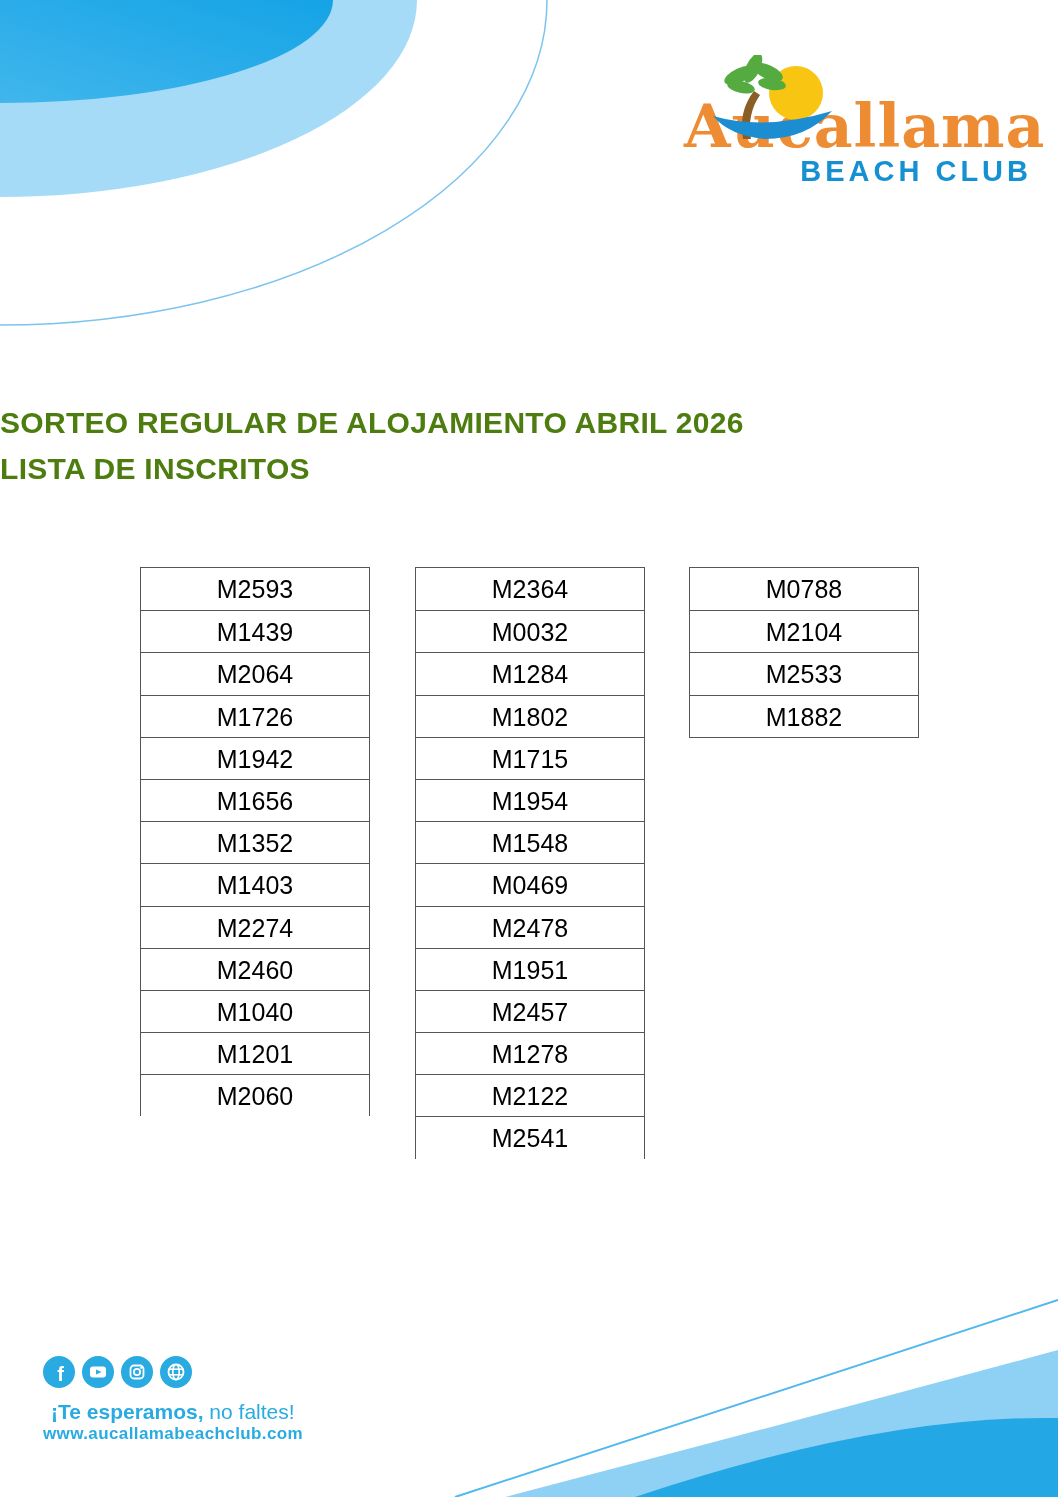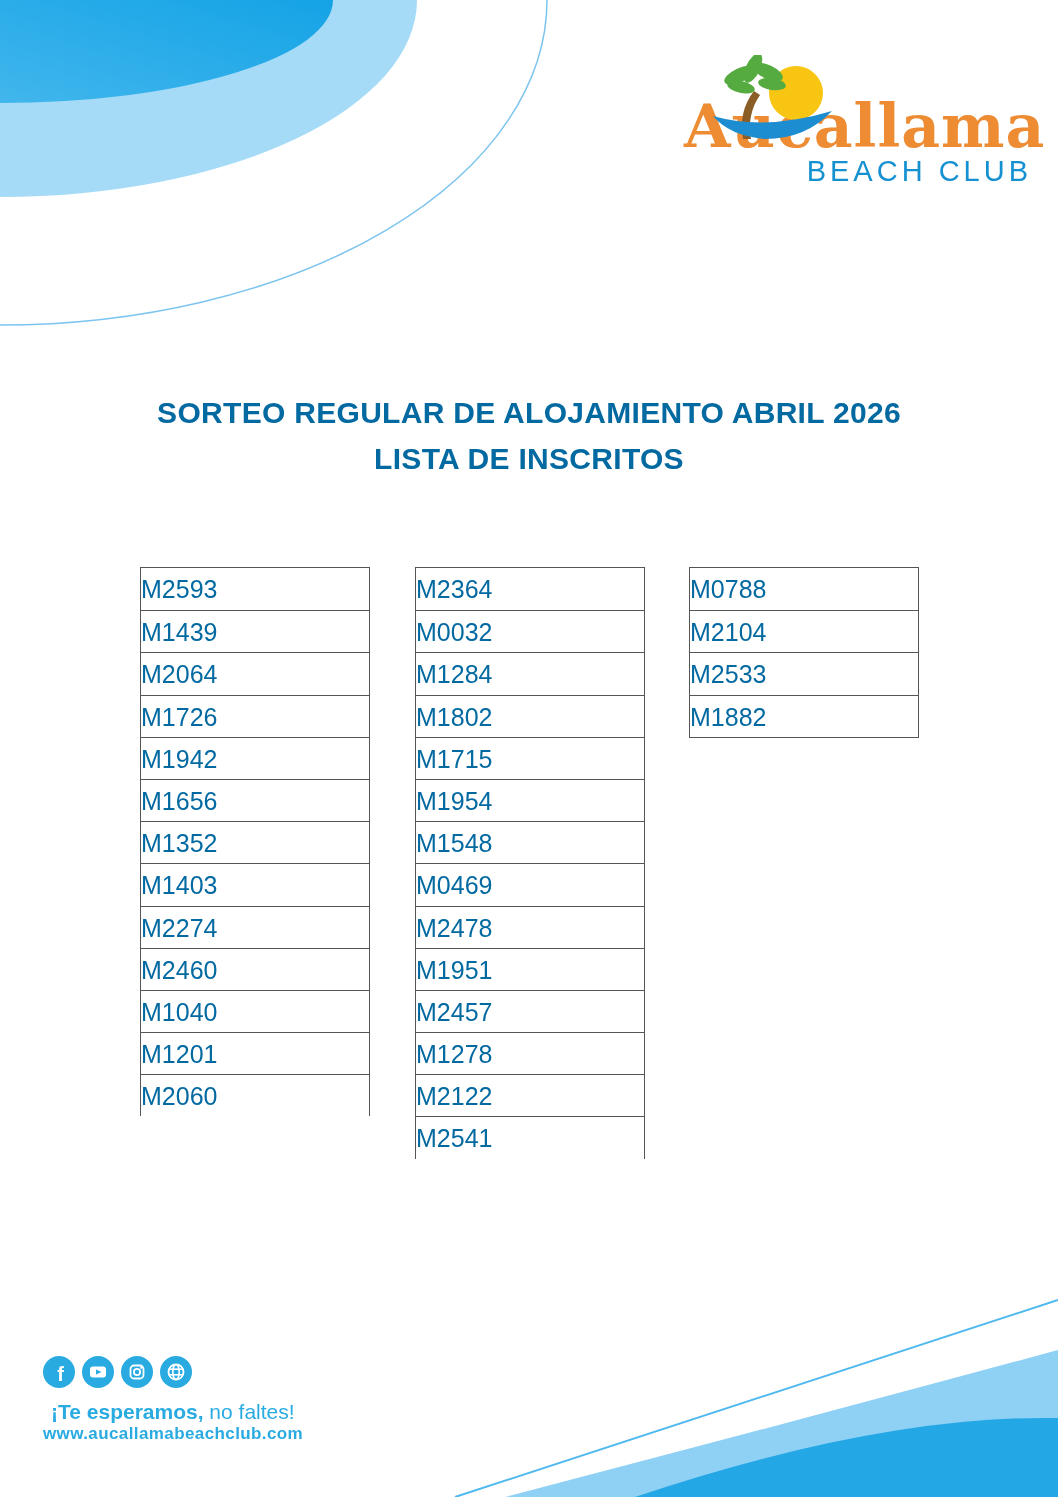--- a/index.html
+++ b/index.html
@@ -9,36 +9,36 @@
 
   
   .swoosh-tl{position:absolute;left:0;top:0;pointer-events:none;}
   .swoosh-br{position:absolute;left:0;bottom:0;pointer-events:none;}
 
   
   .logo{position:absolute;right:26px;top:55px;width:348px;text-align:right;}
   .logo-icon{position:absolute;left:26px;top:0;}
   .logo-brand{margin-top:42px;font-family:"DejaVu Serif", serif;font-weight:bold;
               font-size:60px;line-height:58px;color:#EE8C33;letter-spacing:1px;}
-  .logo-sub{font-family:"Liberation Sans", sans-serif;font-weight:normal;font-size:29px;
+  .logo-sub{font-family:"Liberation Sans", sans-serif;font-weight:bold;font-size:29px;
             line-height:33px;color:#1591D1;letter-spacing:4px;}
 
   
-  .title{position:absolute;left:0;width:1058px;top:390px;text-align:center;color:#0369a1;}
+  .title{position:absolute;left:0;width:1058px;top:400px;color:#4d7c0f;}
   .title div{font-weight:bold;font-size:30px;line-height:46px;letter-spacing:.3px;}
 
   
   .col{position:absolute;top:567px;width:230px;box-sizing:border-box;
        border:1.5px solid #555;border-bottom:1.5px solid #555;}
   .col.clipped{border-bottom:none;}
   .col-1{left:140px;}
   .col-2{left:415px;}
   .col-3{left:689px;}
-  .cell{height:42.2px;box-sizing:border-box;font-size:25px;
-        line-height:42px;color:#0369a1;}
+  .cell{height:42.2px;box-sizing:border-box;text-align:center;font-size:25px;
+        line-height:42px;color:#000000;}
   .cell:not(:first-child){border-top:1.5px solid #555;}
 
   
   .footer{position:absolute;left:43px;top:1356px;}
   .social-row{display:flex;gap:7px;}
   .tagline{margin-top:12px;font-size:21px;color:#29ABE2;}
   .tagline .b{font-weight:bold;margin-left:8px;}
   .website{font-size:17px;font-weight:bold;color:#29ABE2;letter-spacing:.4px;text-align:right;}
 </style>
 </head>

